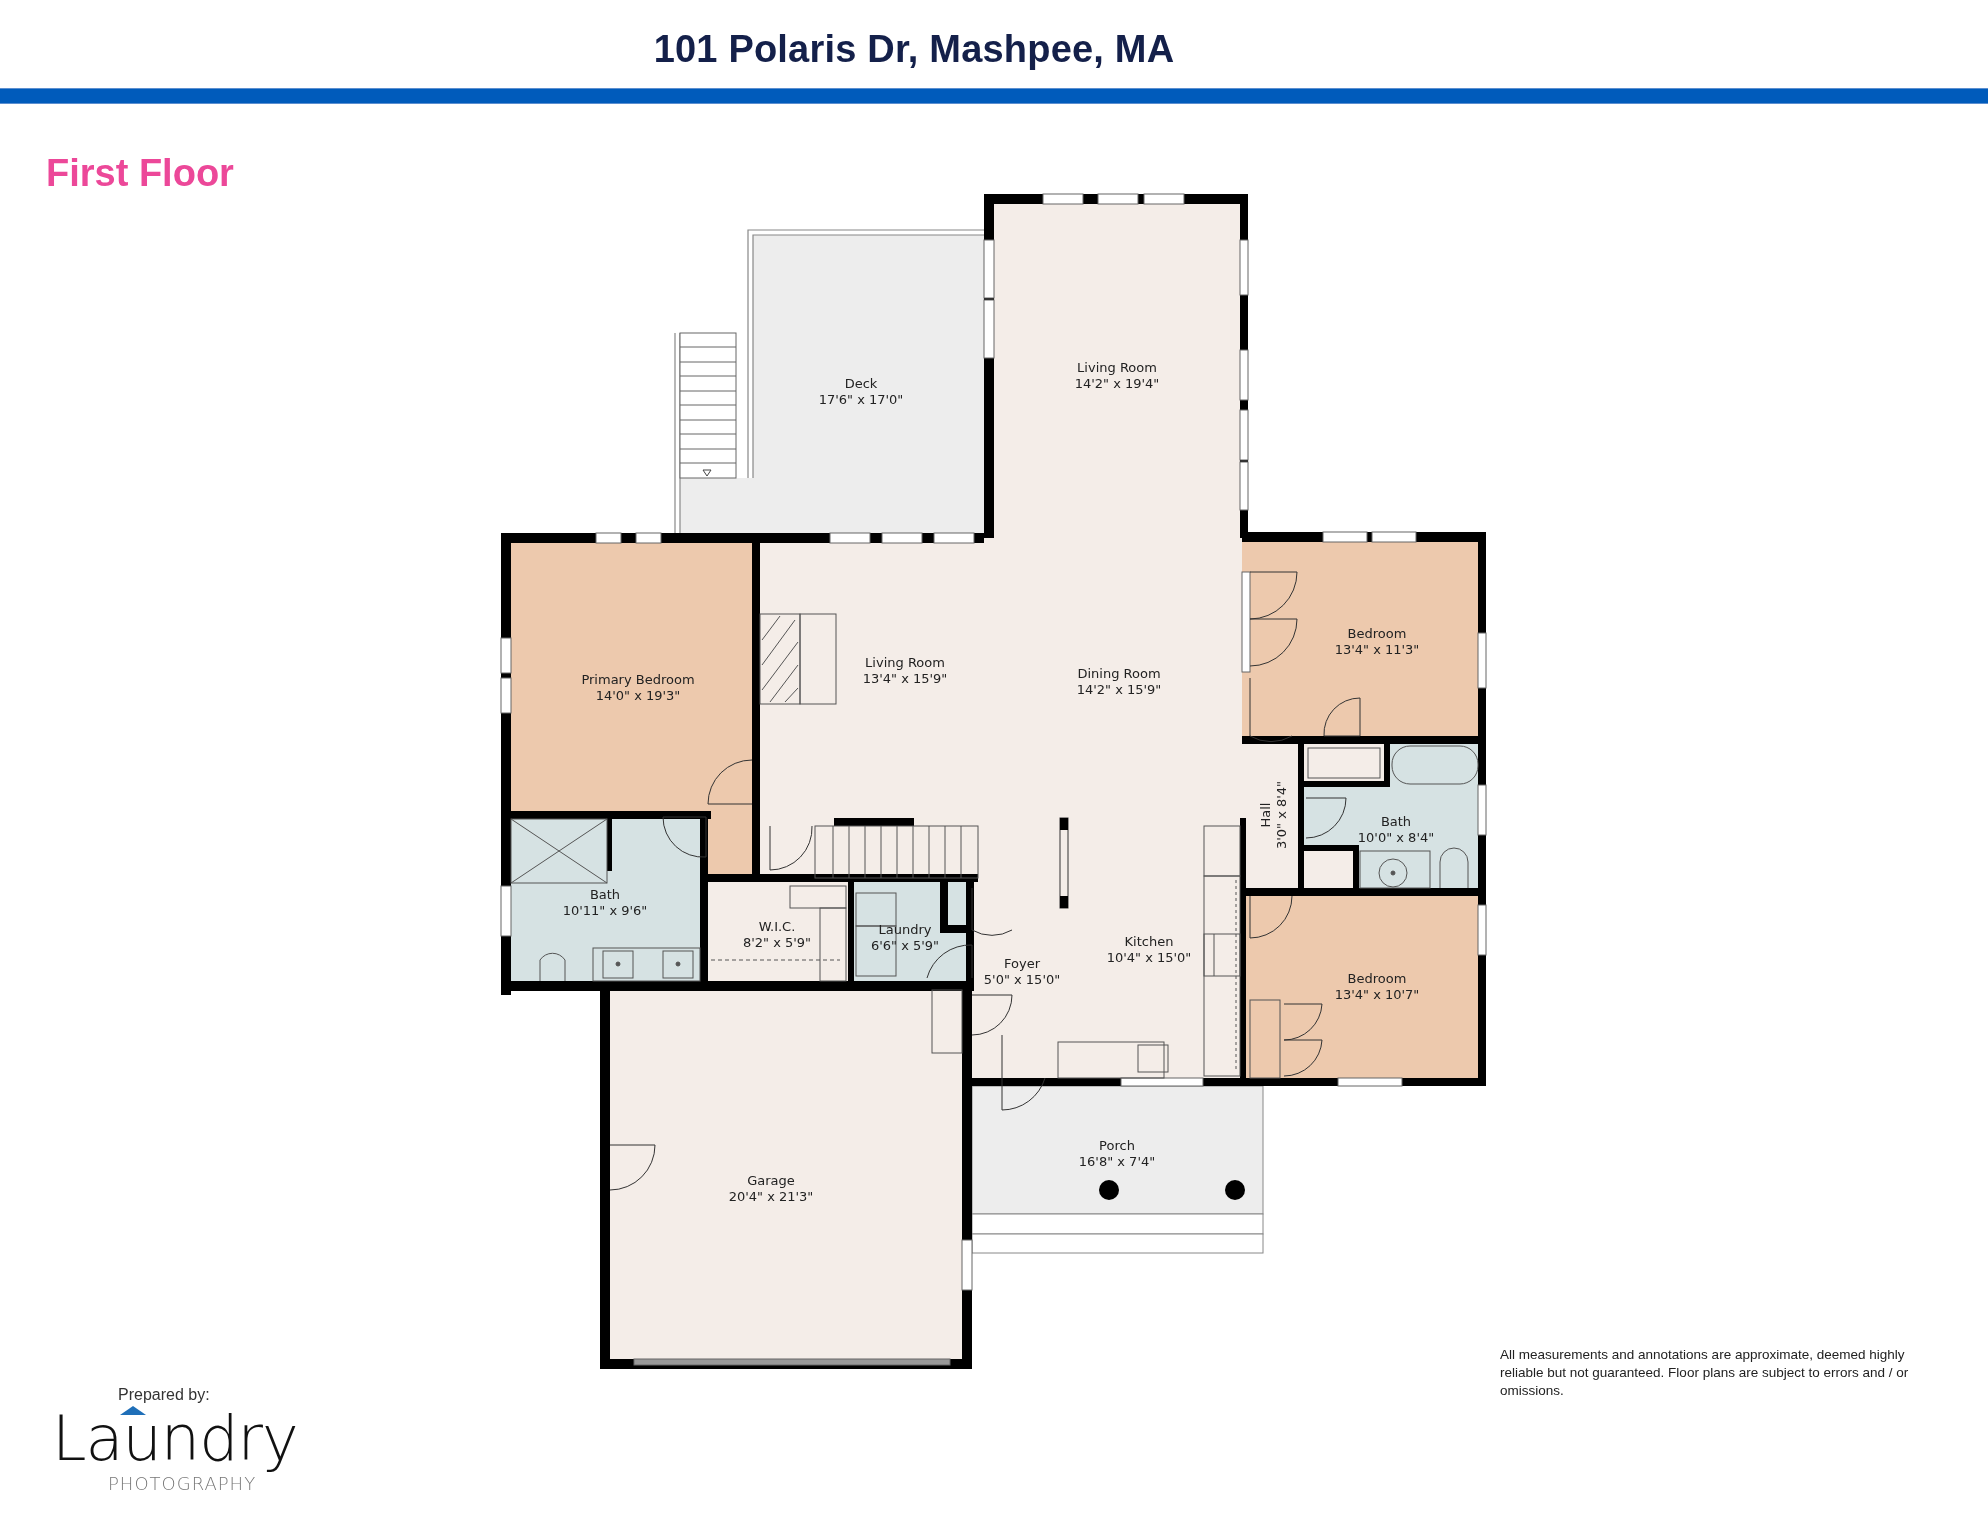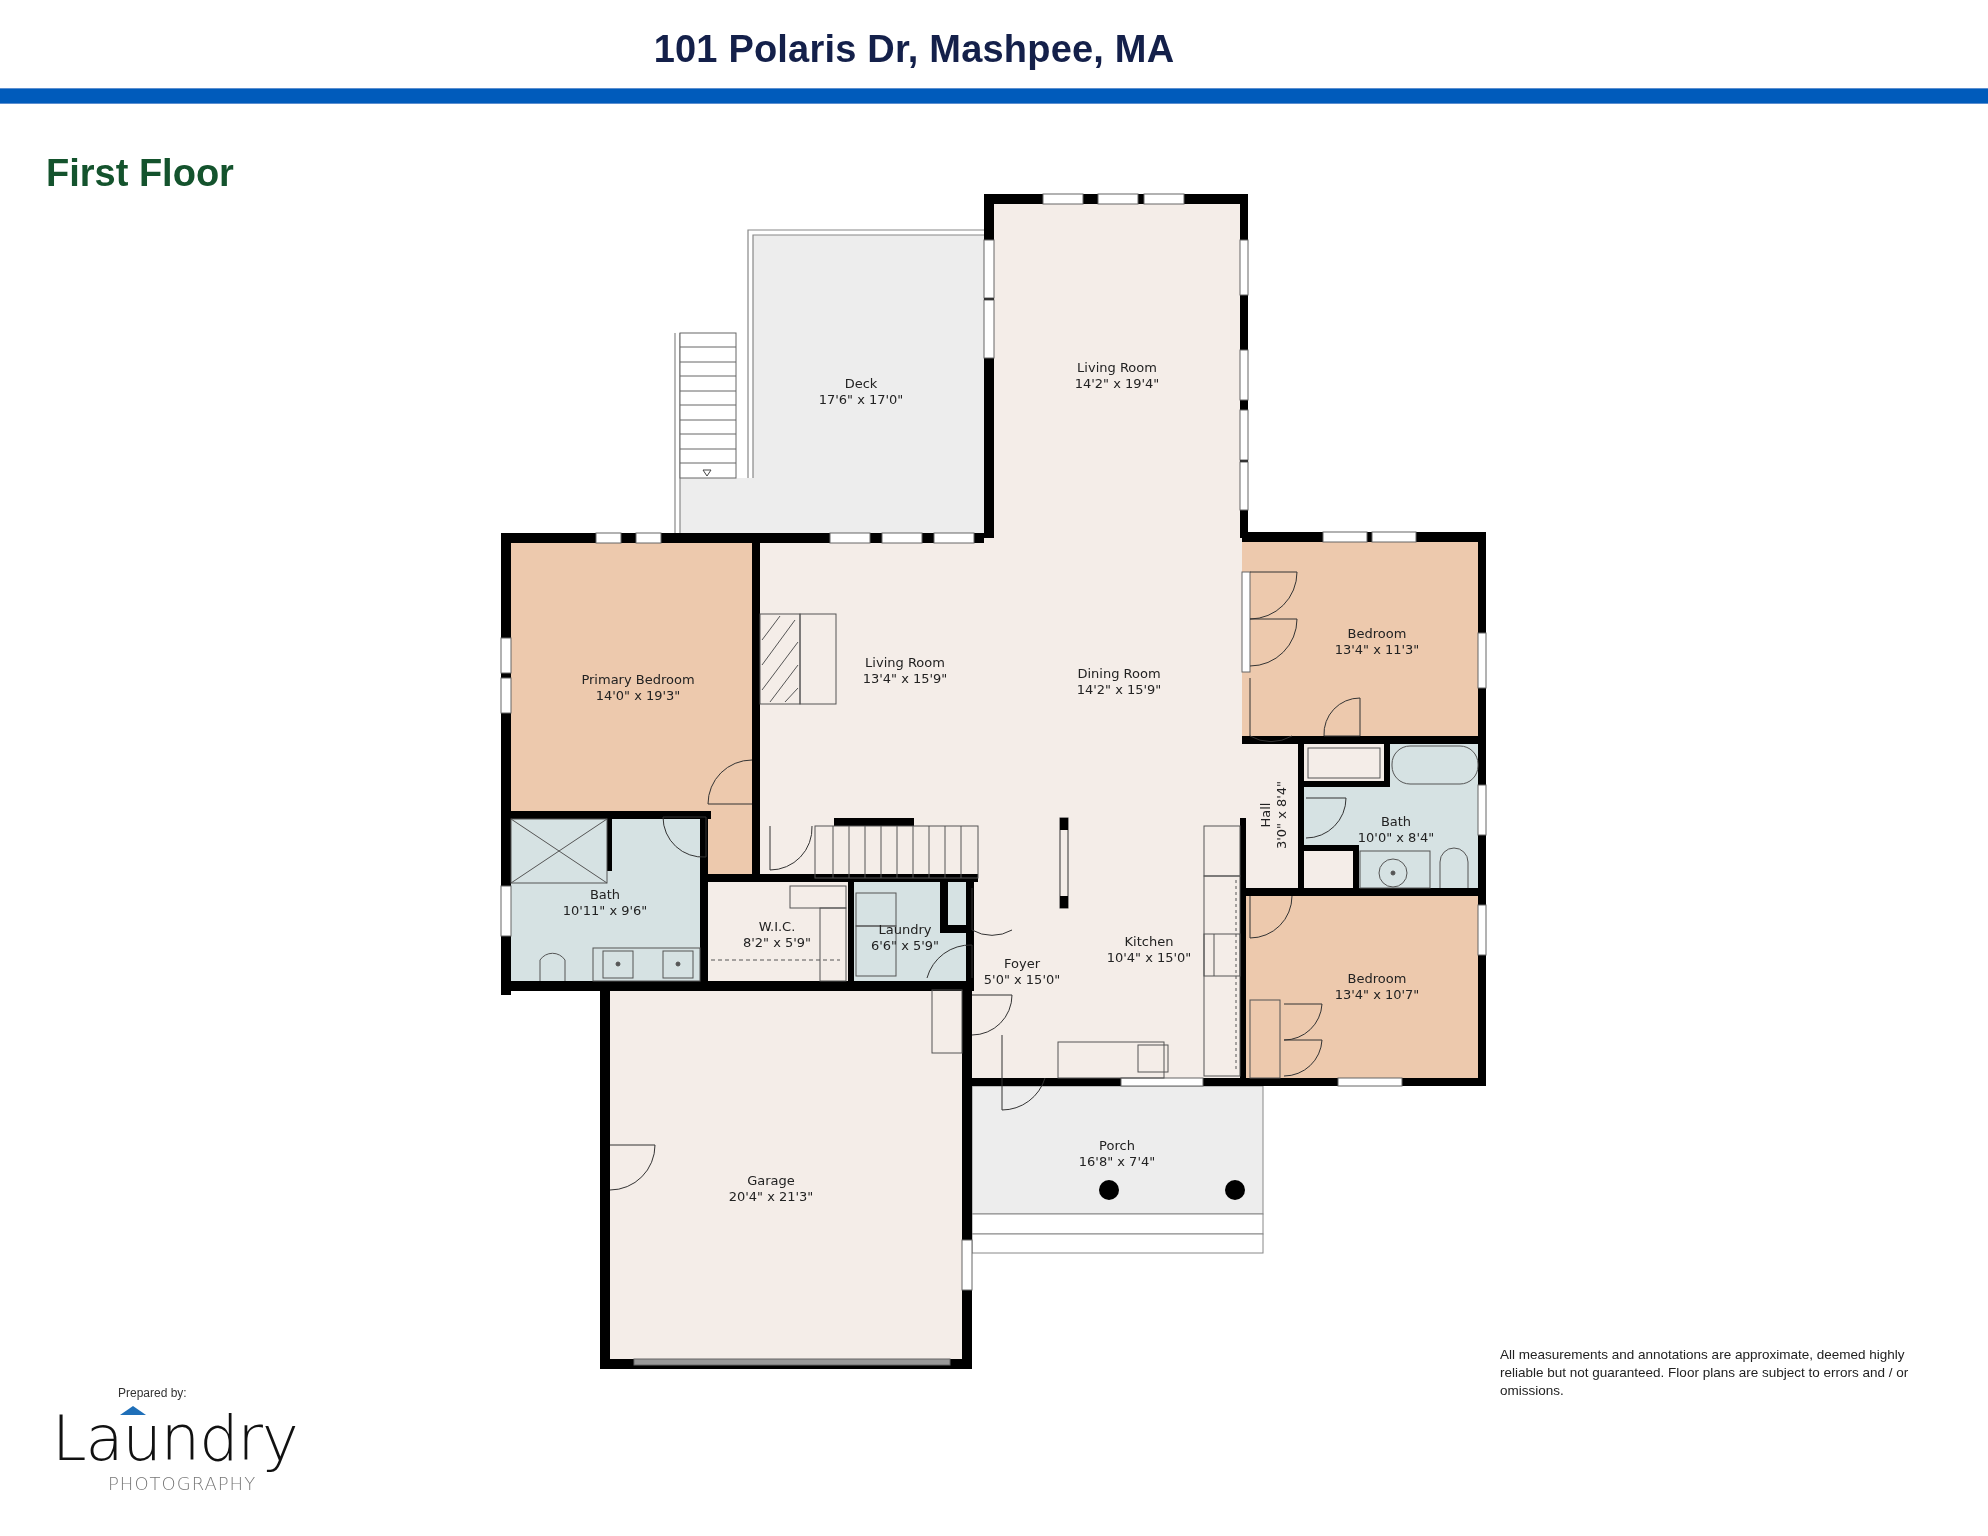--- a/index.html
+++ b/index.html
@@ -1,23 +1,23 @@
 <!DOCTYPE html>
 <html><head>
 <meta charset="utf-8">
 <style>
   html, body { margin:0; padding:0; background:#ffffff; }
   body { width:1988px; height:1536px; position:relative; overflow:hidden; font-family:"DejaVu Sans", sans-serif; }
   .abs { position:absolute; }
   #title { left:0; width:1828px; top:28px; text-align:center; font-family:"Liberation Sans", sans-serif; font-weight:bold; font-size:38px; color:#14204A; letter-spacing:0.2px; }
   #band { left:0; top:88px; width:1988px; height:16px; background:#005BBB; border-top:1px solid #5C8FD0; border-bottom:1px solid #5C8FD0; box-sizing:border-box; }
-  #floor-label { left:46px; top:152px; font-family:"Liberation Sans", sans-serif; font-weight:bold; font-size:38px; color:#14532d; }
+  #floor-label { left:46px; top:152px; font-family:"Liberation Sans", sans-serif; font-weight:bold; font-size:38px; color:#ec4899; }
   #plan { left:0; top:0; width:1988px; height:1536px; }
   .rlabel { font-family:"DejaVu Sans", sans-serif; font-size:13px; fill:#222; text-anchor:middle; }
-  #prepared { left:118px; top:1386px; font-family:"Liberation Sans", sans-serif; font-size:12px; color:#333; }
+  #prepared { left:118px; top:1386px; font-family:"Liberation Sans", sans-serif; font-size:16px; color:#333; }
   #logo { left:52px; top:1408px; font-family:"DejaVu Sans", sans-serif; font-weight:200; font-size:62px; color:#111; letter-spacing:-1px; line-height:62px; }
   #logo .caret { position:absolute; left:68px; top:-2px; width:0; height:0; border-left:13px solid transparent; border-right:13px solid transparent; border-bottom:9px solid #1F6FB8; }
   #logo-sub { left:108px; top:1473px; font-family:"DejaVu Sans", sans-serif; font-weight:200; font-size:18px; color:#777; letter-spacing:1px; }
   #disclaimer { left:1500px; top:1346px; width:440px; font-family:"Liberation Sans", sans-serif; font-size:13.5px; color:#222; line-height:18px; }
 </style>
 </head>
 <body>
 
 <div id="title" class="abs">101 Polaris Dr, Mashpee, MA</div>
 <div id="band" class="abs"></div>

